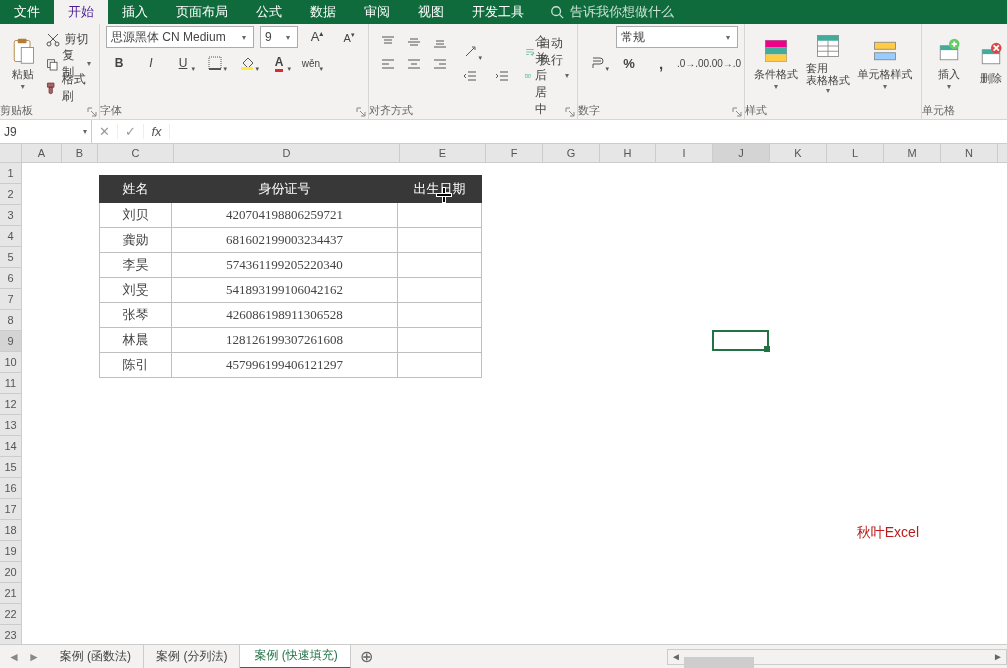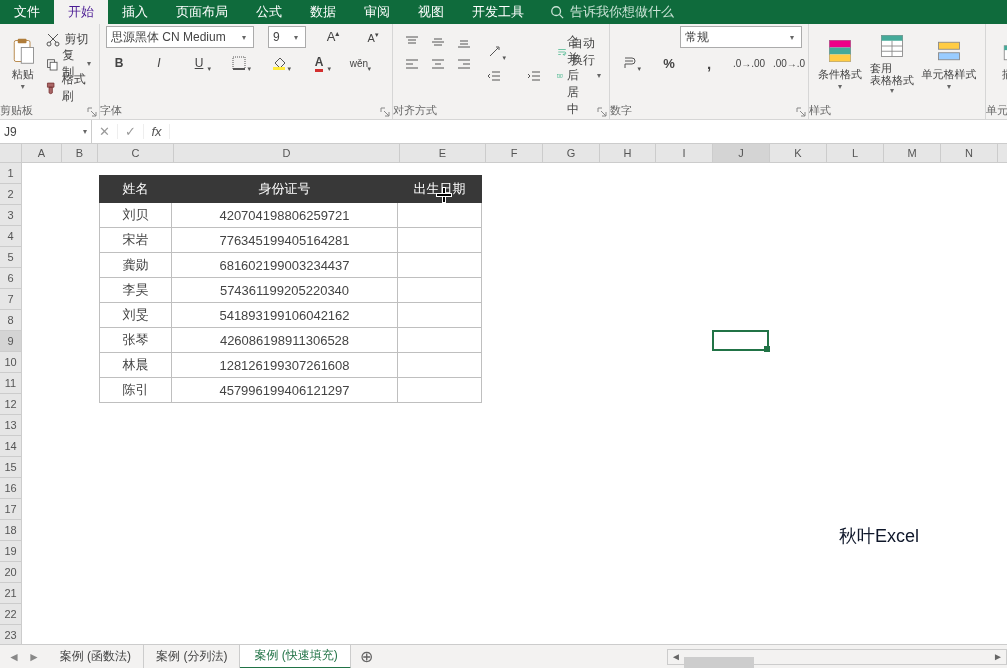--- a/index.html
+++ b/index.html
@@ -15,21 +15,21 @@
 .rgroup { border-right: 1px solid #d6d6d6; display: flex; flex-direction: column; height: 100%; }
 .rgroup-body { flex: 1; display: flex; align-items: center; padding: 2px 6px; }
 .rgroup-label { height: 16px; font-size: 11px; color: #666; padding-bottom: 0; position: relative; }
 .rgroup-label .dlauncher { position: absolute; right: 2px; bottom: 2px; width: 10px; height: 10px; }
 
 .big-btn { display: flex; flex-direction: column; align-items: center; justify-content: center; width: 40px; height: 72px; font-size: 11px; }
 .big-btn .icon { width: 28px; height: 28px; margin-bottom: 2px; }
 .big-btn .drop { font-size: 8px; color: #666; }
 
 .vstack { display: flex; flex-direction: column; gap: 2px; }
-.hstack { display: flex; align-items: center; gap: 14px; }
+.hstack { display: flex; align-items: center; gap: 6px; }
 .smallitem { height: 22px; display: flex; align-items: center; gap: 4px; font-size: 12px; padding: 0 2px; }
 .smallitem svg, .smallitem .icon { width: 16px; height: 16px; }
 
 .combo { height: 22px; border: 1px solid #ababab; background: #fff; display: flex; align-items: center; padding: 0 2px 0 4px; font-size: 12px; }
 .combo .arrow { width: 14px; text-align: center; color: #666; font-size: 8px; margin-left: auto; }
 
 .iconbtn { width: 26px; height: 22px; display: flex; align-items: center; justify-content: center; position: relative; }
 .iconbtn.split::after { content: "▾"; font-size: 7px; color: #555; position: absolute; right: 1px; bottom: 1px; }
 .iconbtn svg { width: 16px; height: 16px; }
 
@@ -47,27 +47,27 @@
 .colheads { display: flex; height: 19px; background: #e6e6e6; border-bottom: 1px solid #ccc; }
 .corner { width: 22px; border-right: 1px solid #ccc; background: #e6e6e6; }
 .ch { border-right: 1px solid #ccc; text-align: center; font-size: 11px; color: #555; line-height: 18px; background: #e6e6e6; }
 .ch.sel { background: #d4d4d4; }
 .rh { width: 22px; height: 21px; border-right: 1px solid #ccc; border-bottom: 1px solid #ccc; background: #e6e6e6; text-align: center; font-size: 11px; color: #555; line-height: 20px; }
 .rh.sel { background: #d4d4d4; }
 .rowheads { position: absolute; left: 0; top: 19px; }
 
 .datatable { position: absolute; left: 99px; top: 31px; border-collapse: collapse; }
 .datatable th { background: #383838; color: #fff; font-weight: normal; padding: 4px 8px; font-size: 13px; border: 1px solid #383838; }
-.datatable td { border: 1px solid #bfbfbf; padding: 3px 8px; font-size: 13px; text-align: center; height: 22px; background: #fff; }
+.datatable td { border: 1px solid #bfbfbf; padding: 3px 8px; font-size: 13px; text-align: center; height: 22px; background: #fff; font-family: Liberation Serif, serif; }
 .datatable .c1 { width: 72px; } .datatable .c2 { width: 226px; } .datatable .c3 { width: 84px; }
 
 .selcell { position: absolute; border: 2px solid #217346; background: transparent; }
 .selcell .handle { position: absolute; right: -3px; bottom: -3px; width: 6px; height: 6px; background: #217346; }
 
-.watermark { position: absolute; right: 88px; top: 380px; font-size: 18px; color: #0f172a; font-weight: 500; }
+.watermark { position: absolute; right: 88px; top: 380px; font-size: 14px; color: #b91c1c; font-weight: 500; }
 
 .sheettabs { position: absolute; bottom: 0; left: 0; right: 0; height: 24px; background: #f3f2f1; border-top: 1px solid #ccc; display: flex; align-items: center; }
 .navarrows { display: flex; padding: 0 8px; gap: 8px; color: #888; }
 .stab { padding: 0 12px; height: 24px; display: flex; align-items: center; border-right: 1px solid #ccc; font-size: 12px; background: #f3f2f1; color: #444; cursor: pointer; }
 .stab.active { background: #fff; border-bottom: 2px solid #217346; color: #217346; padding-left: 14px; }
 .addsheet { width: 32px; display: flex; align-items: center; justify-content: center; color: #666; font-size: 16px; }
 .hscroll { margin-left: auto; width: 340px; height: 16px; background: #f3f2f1; border: 1px solid #ccc; display: flex; align-items: center; }
 .hscroll .track { flex: 1; position: relative; }
 .hscroll .thumb { position: absolute; left: 0; top: 0; height: 14px; width: 70px; background: #cdcdcd; }
 .hscroll .ar { width: 16px; text-align: center; color: #666; font-size: 10px; }
@@ -460,25 +460,20 @@
           <th class="c3">出生日期</th>
         </tr>
       </thead>
     <tbody id="dtbody">
         <tr>
           <td class="c1">刘贝</td>
           <td class="c2">420704198806259721</td>
           <td class="c3"></td>
         </tr>
         <tr>
-          <td class="c1">宋岩</td>
-          <td class="c2">776345199405164281</td>
-          <td class="c3"></td>
-        </tr>
-        <tr>
           <td class="c1">龚勋</td>
           <td class="c2">681602199003234437</td>
           <td class="c3"></td>
         </tr>
         <tr>
           <td class="c1">李昊</td>
           <td class="c2">574361199205220340</td>
           <td class="c3"></td>
         </tr>
         <tr>

